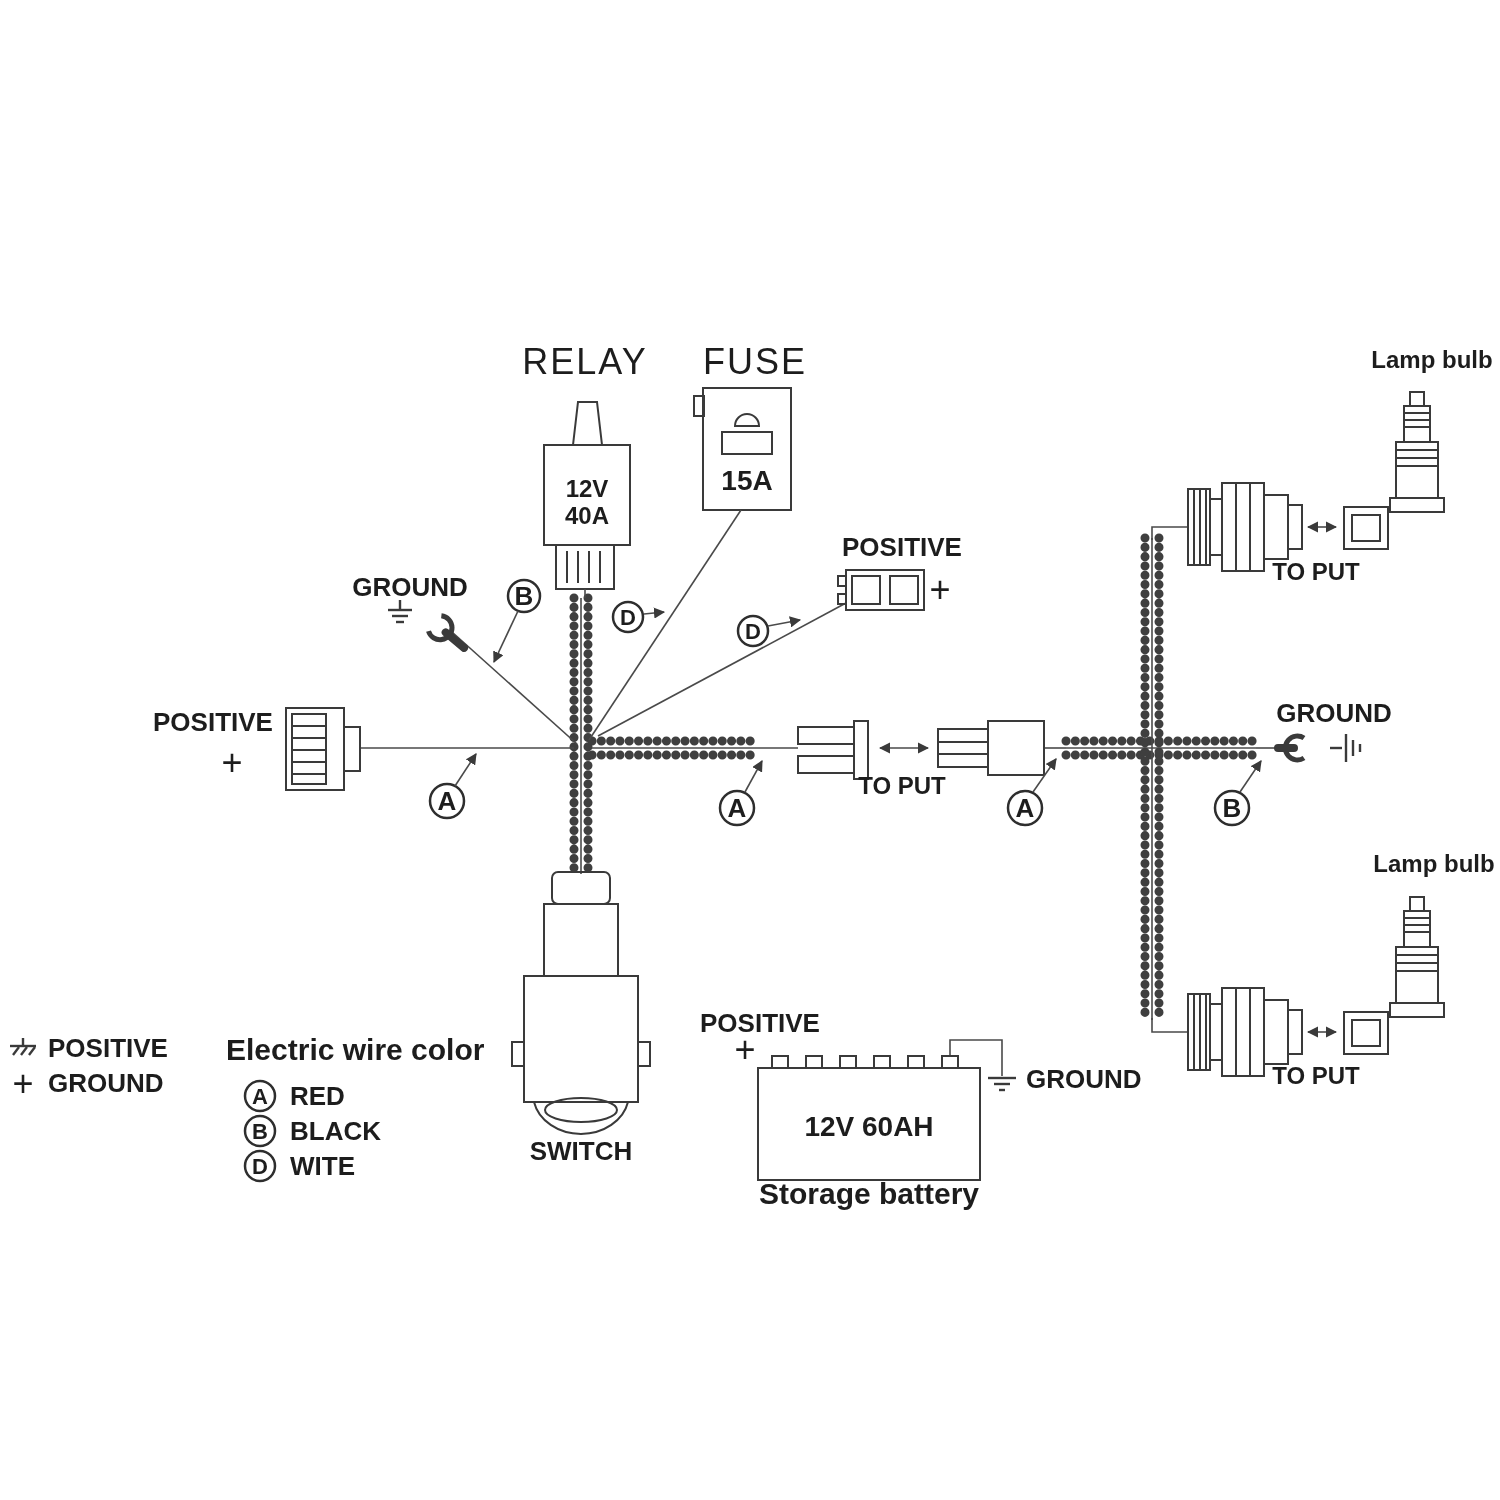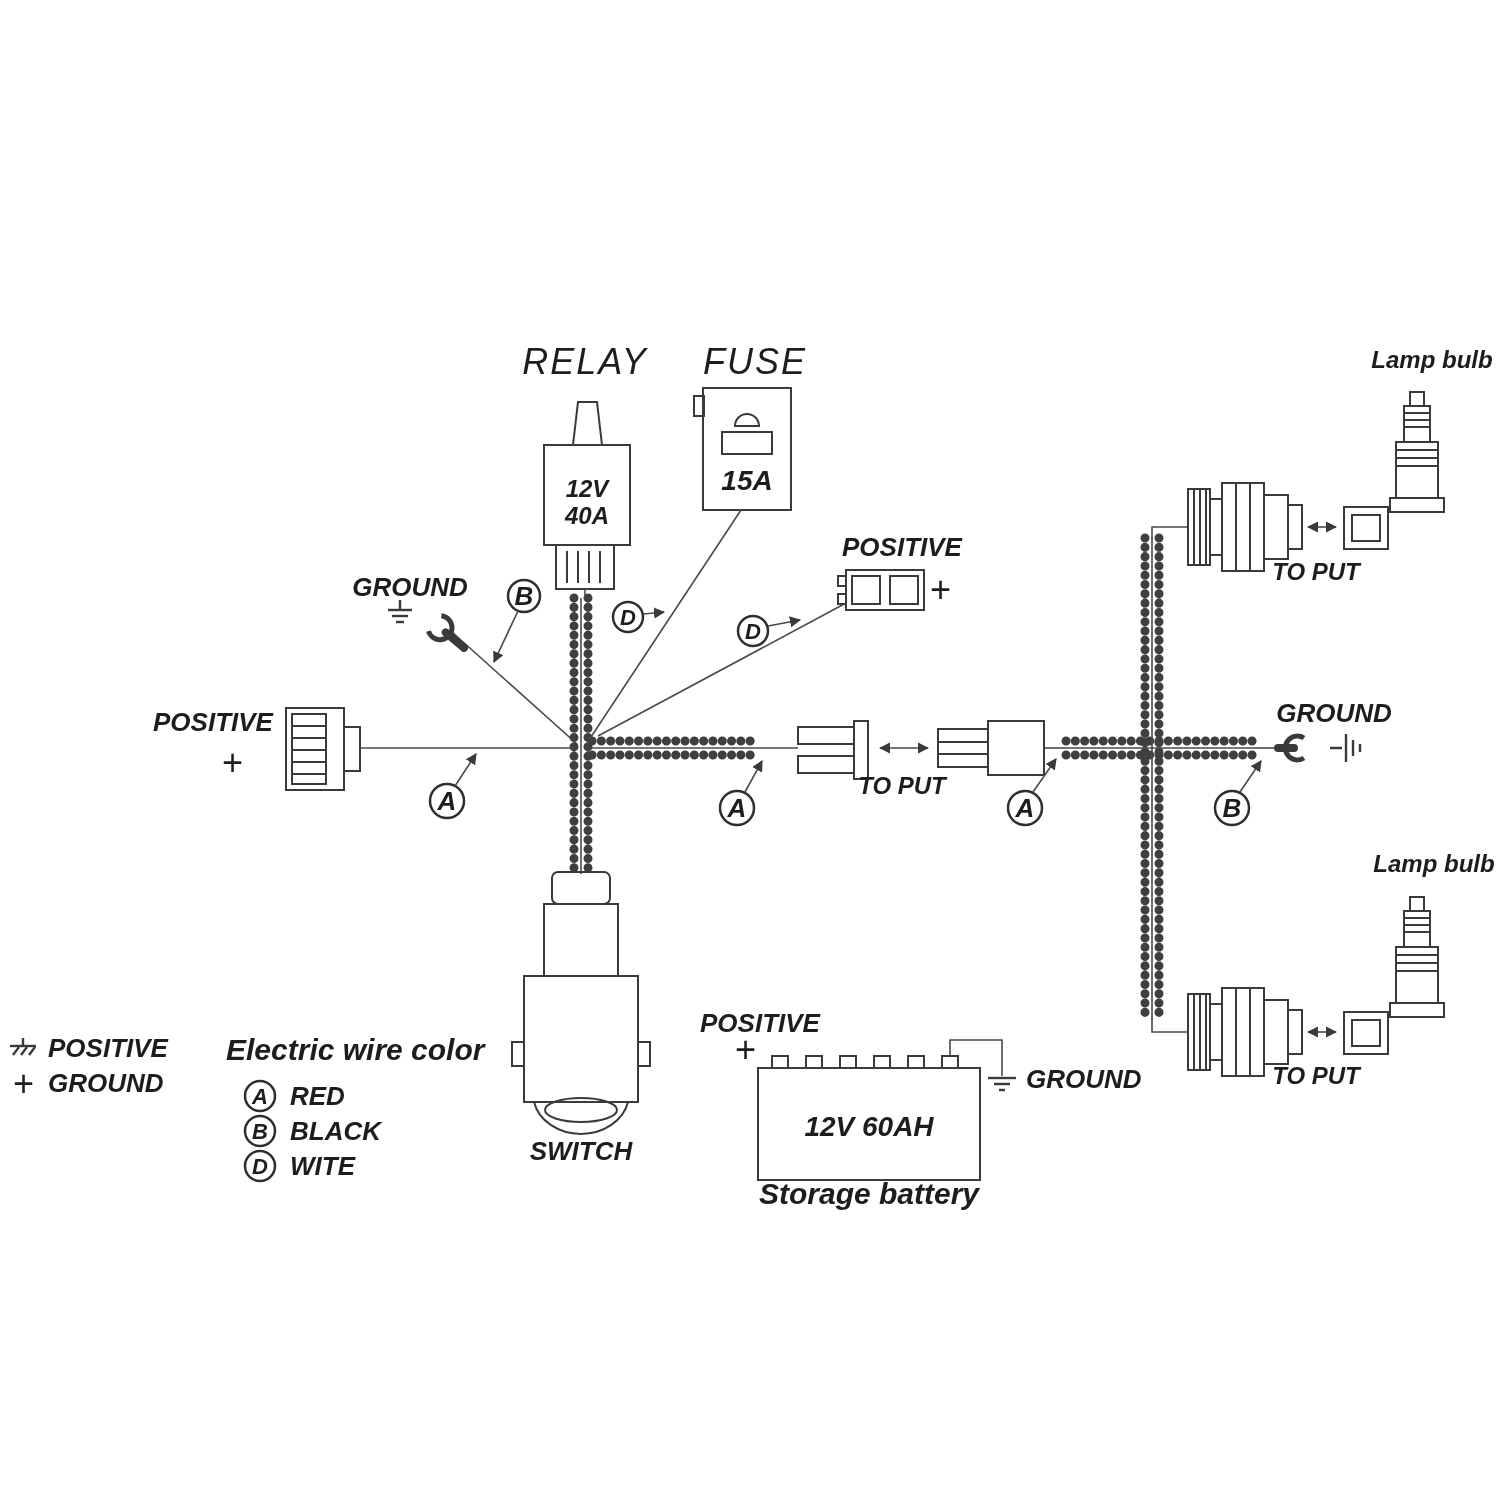--- a/index.html
+++ b/index.html
@@ -1,16 +1,16 @@
 <!DOCTYPE html>
 <html><head>
 <meta charset="utf-8">
 <style>
   html,body{margin:0;padding:0;background:#ffffff;}
-  .canvas{width:1500px;height:1500px;background:#ffffff;position:relative;overflow:hidden;font-style:italic;}
+  .canvas{width:1500px;height:1500px;background:#ffffff;position:relative;overflow:hidden;}
   svg{display:block;}
   svg text{font-family:"Liberation Sans", sans-serif; fill:#1d1d1d;}
   .t-title{font-size:36px; letter-spacing:2px; font-weight:400;}
   .t-label{font-size:26px; font-weight:bold;}
   .t-small{font-size:24px; font-weight:bold;}
   .t-plus{font-size:36px; font-weight:400;}
   .t-comp{font-size:24px; font-weight:bold;}
   .t-comp-lg{font-size:28px; font-weight:bold;}
   .t-cap{font-size:30px; font-weight:bold;}
   .t-tag{font-size:26px; font-weight:bold;}

